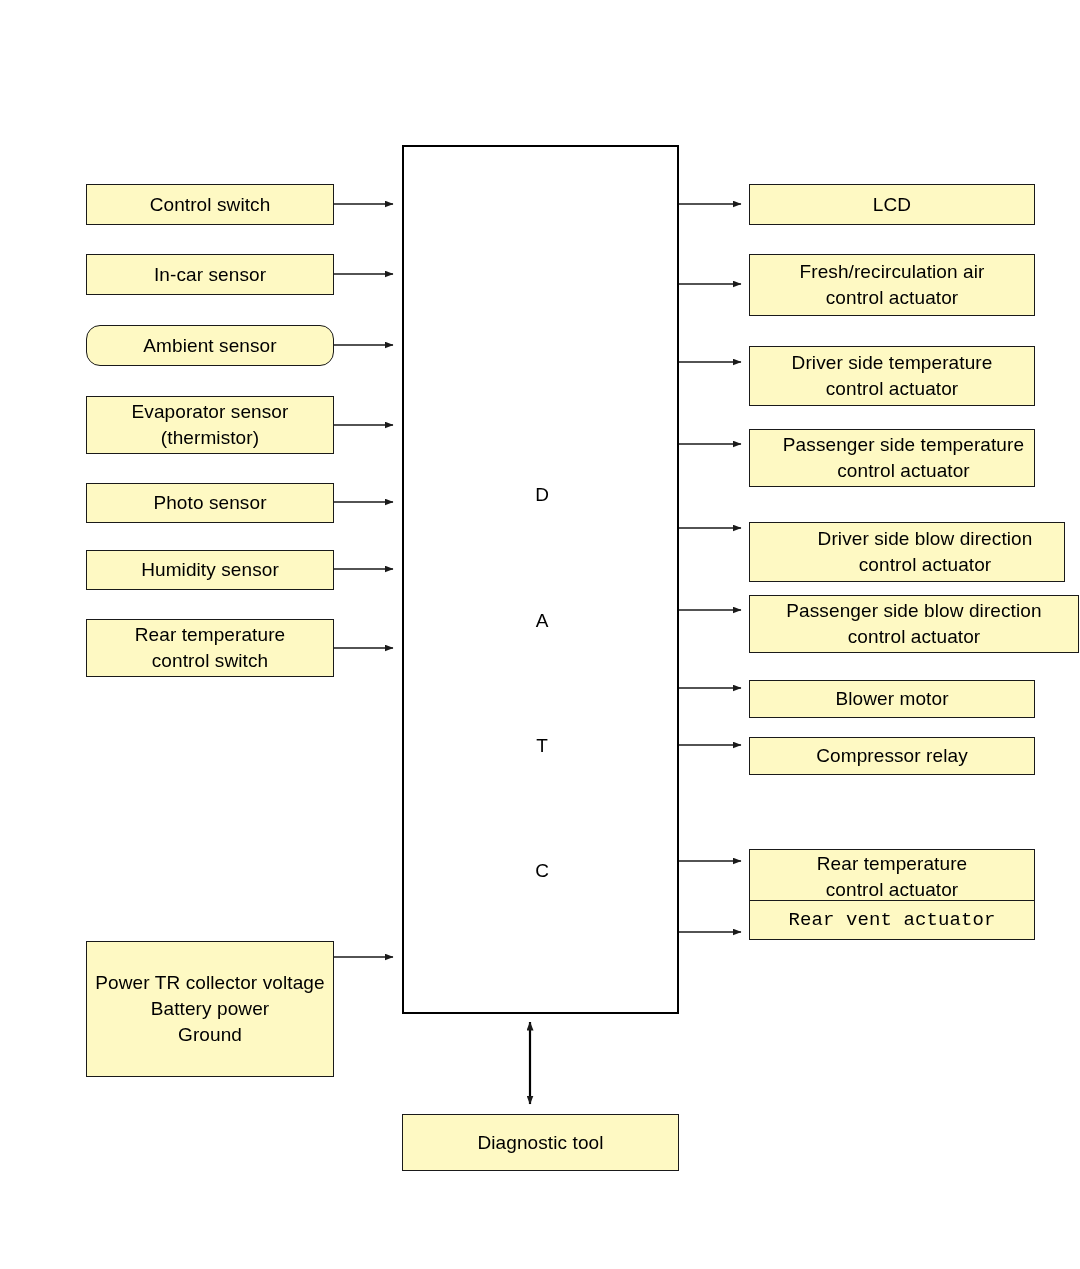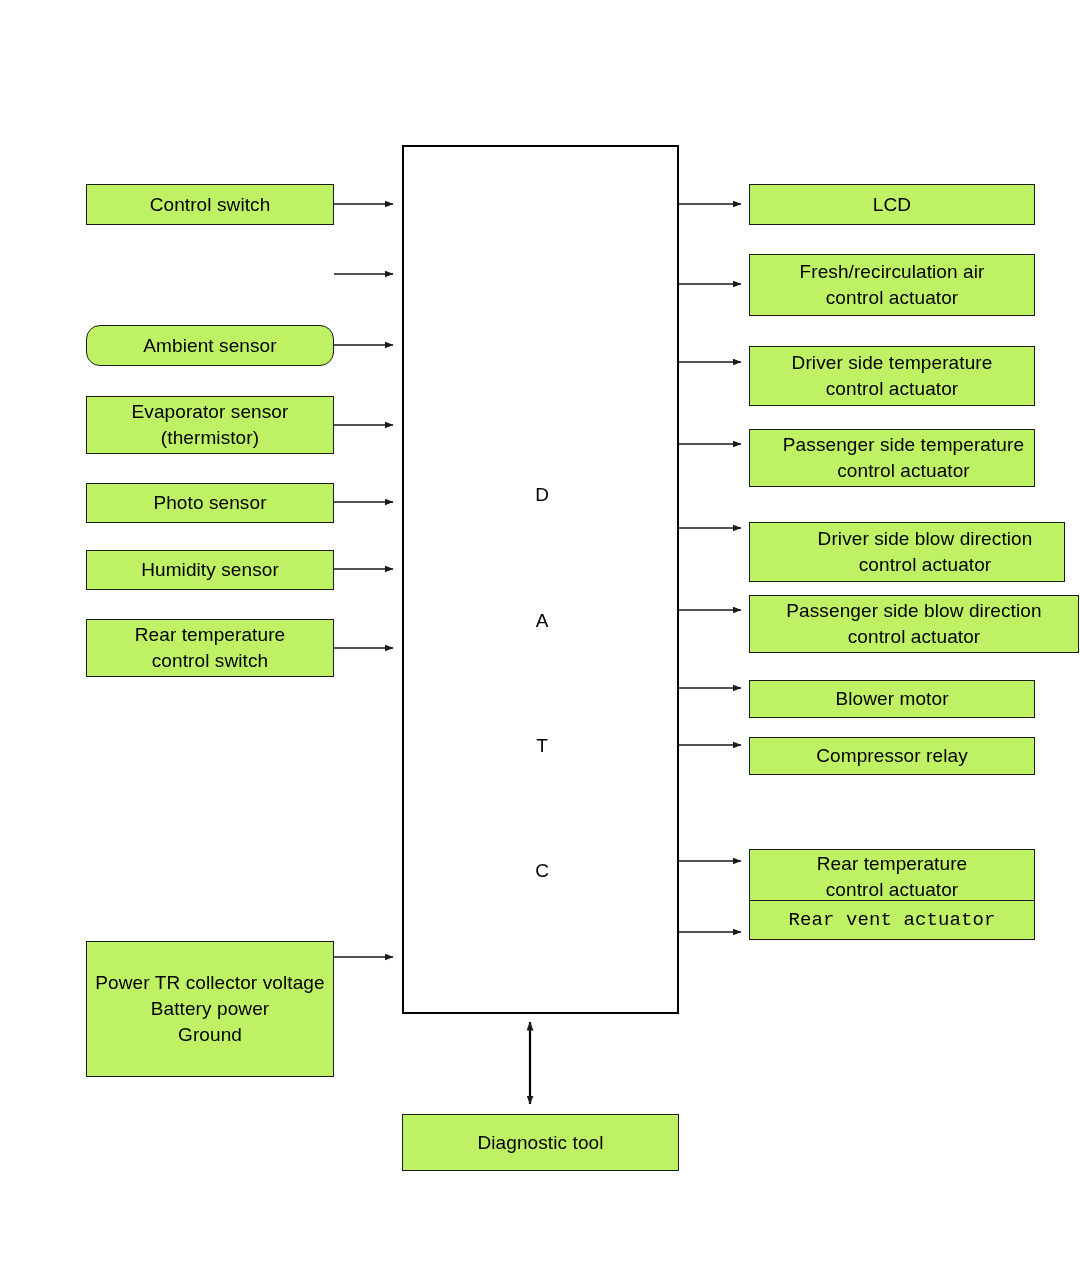--- a/index.html
+++ b/index.html
@@ -22,21 +22,21 @@
   svg.diagram-canvas {
     position: absolute;
     top: 0; left: 0;
     width: 1080px;
     height: 1269px;
   }
   .node-box {
     position: absolute;
     box-sizing: border-box;
     border: 1.6px solid #1a1a1a;
-    background: #bef264;
+    background: #fef9c3;
     display: flex;
     align-items: center;
     justify-content: center;
     text-align: center;
     font-size: 19px;
     line-height: 26px;
     letter-spacing: 0.1px;
     color: #000000;
   }
   .node-box .node-label {
@@ -107,20 +107,23 @@
   <div class="datc-box" style="left:402px; top:145px; width:277px; height:869px;">
     <span class="datc-letter" style="left:118px; top:338px;">D</span>
     <span class="datc-letter" style="left:118px; top:464px;">A</span>
     <span class="datc-letter" style="left:118px; top:589px;">T</span>
     <span class="datc-letter" style="left:118px; top:714px;">C</span>
   </div>
 
   <div class="node-box" style="left:86px; top:184px; width:248px; height:41px;">
     <span class="node-label">Control switch</span>
   </div>
+  <div class="node-box" style="left:86px; top:254px; width:248px; height:41px;">
+    <span class="node-label">In-car sensor</span>
+  </div>
   <div class="node-box" style="left:86px; top:325px; width:248px; height:41px;border-radius:14px;">
     <span class="node-label">Ambient sensor</span>
   </div>
   <div class="node-box" style="left:86px; top:396px; width:248px; height:58px;">
     <span class="node-label">Evaporator sensor
 (thermistor)</span>
   </div>
   <div class="node-box" style="left:86px; top:483px; width:248px; height:40px;">
     <span class="node-label">Photo sensor</span>
   </div>

